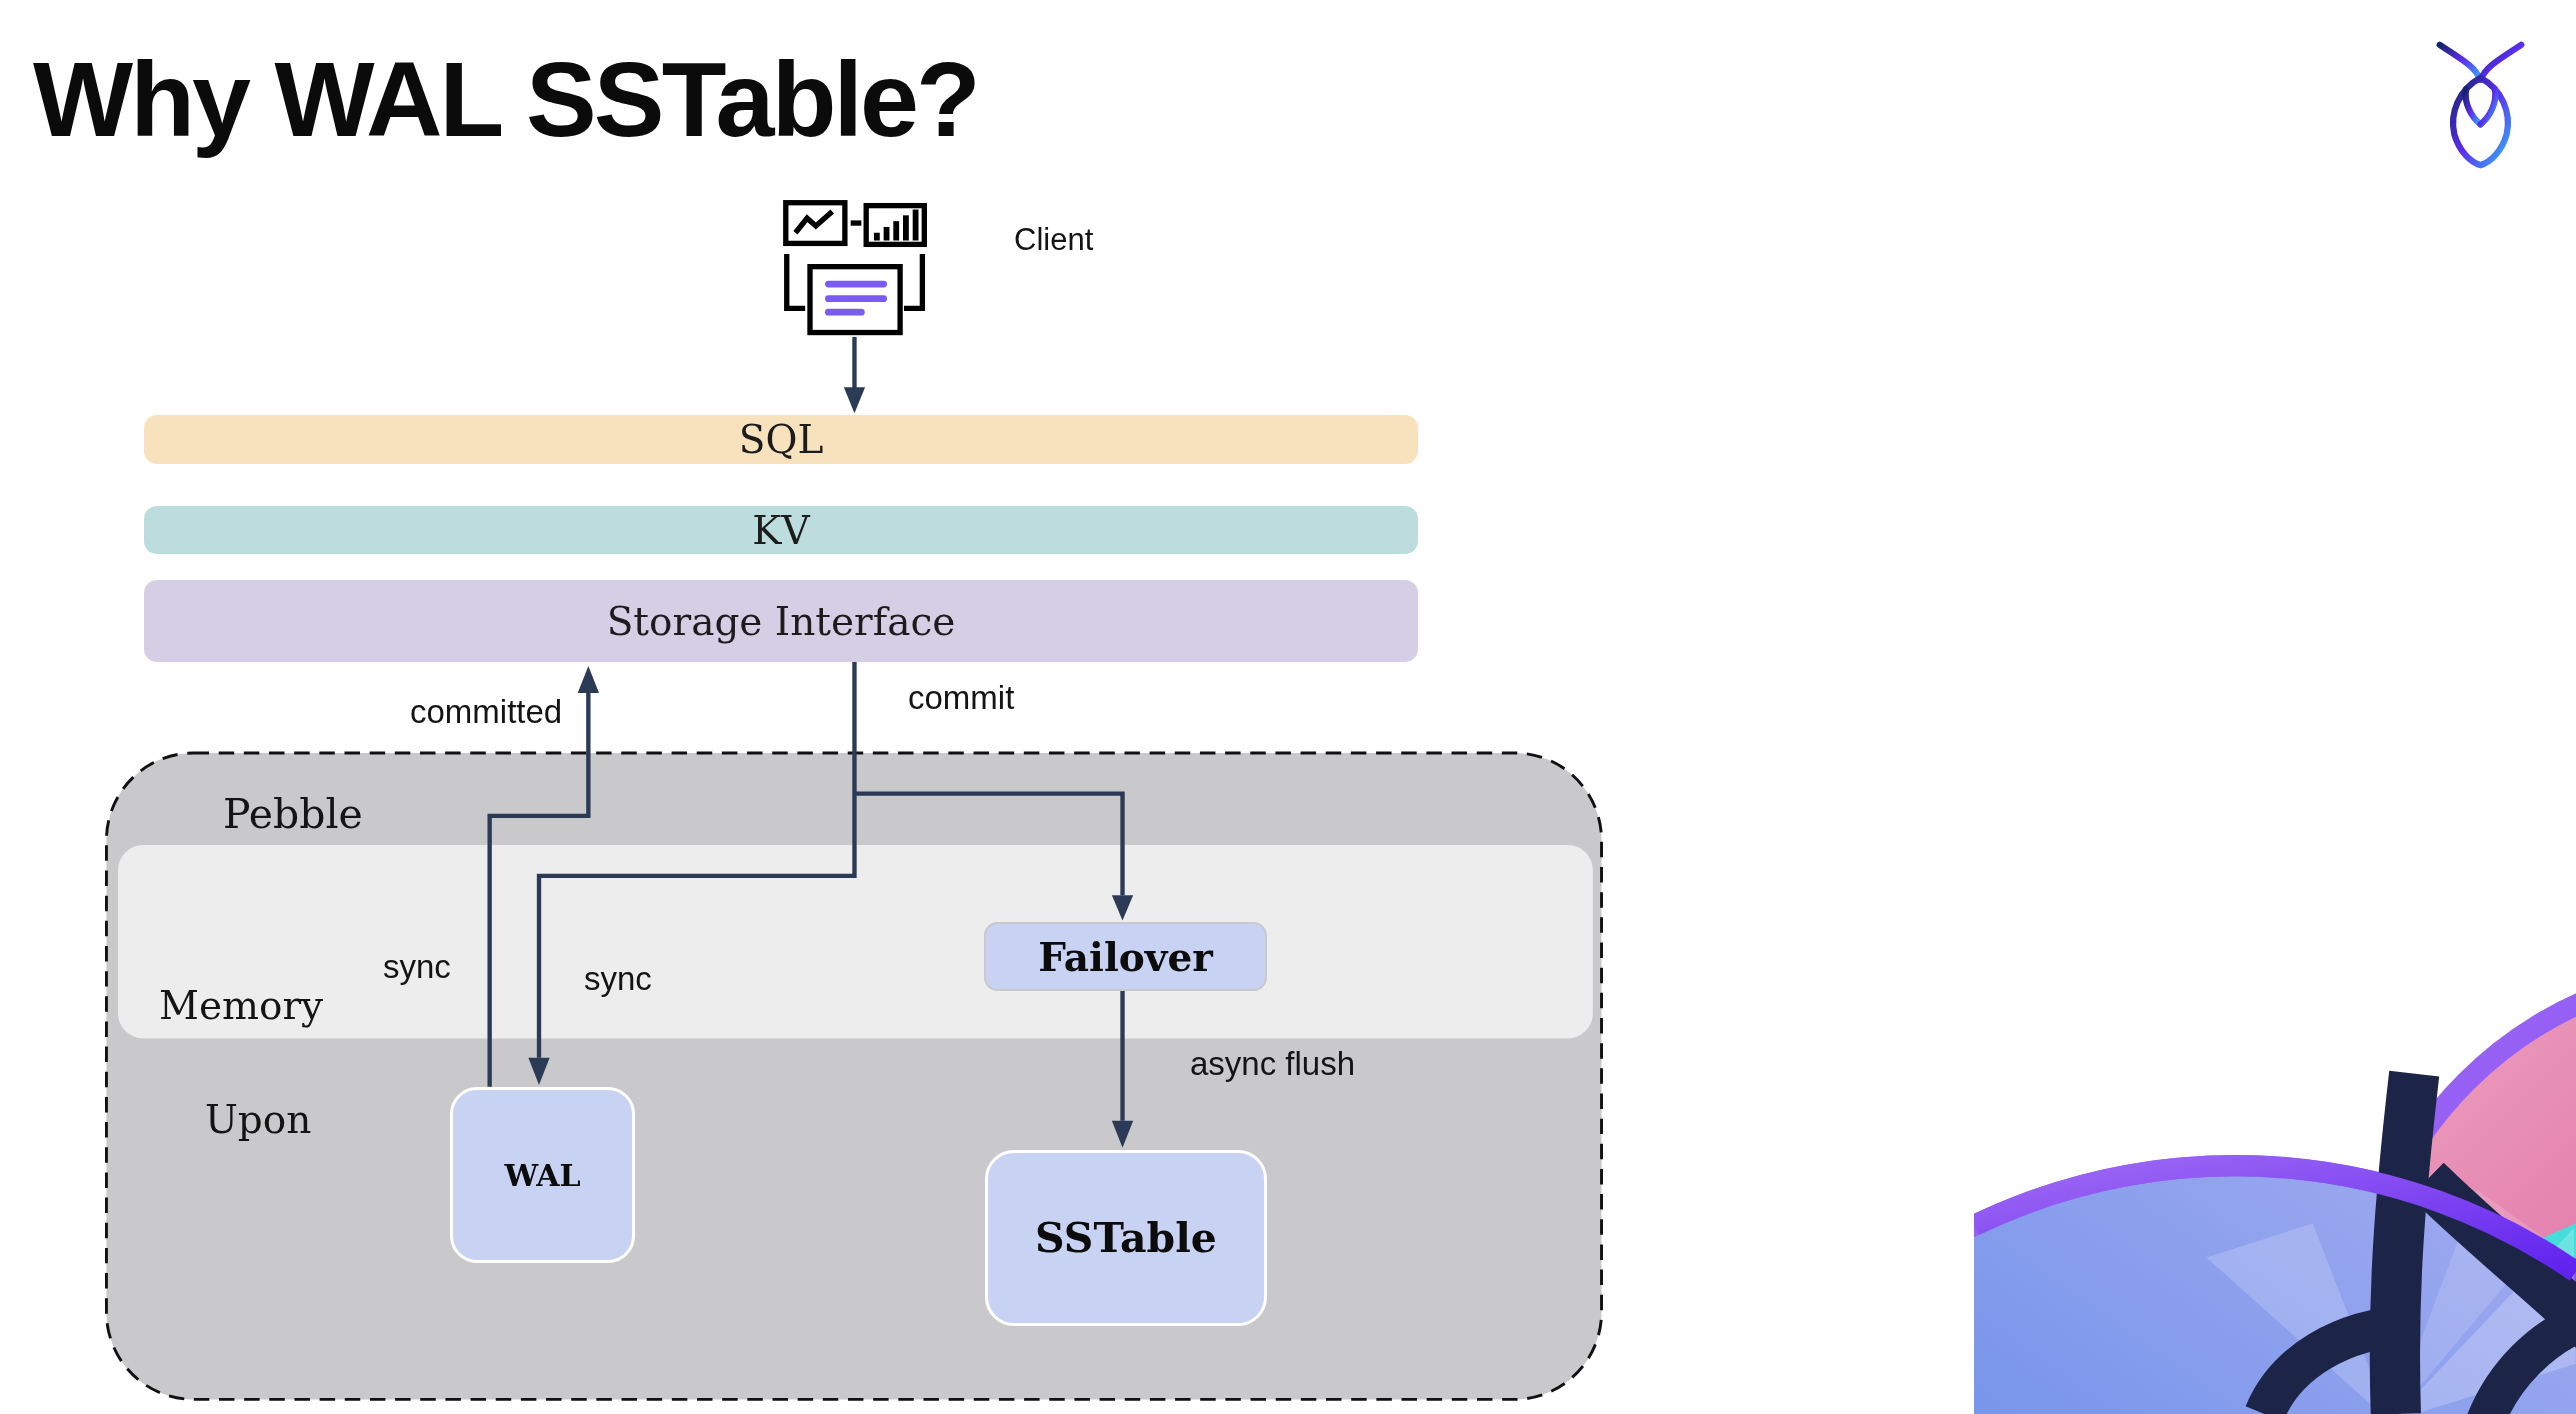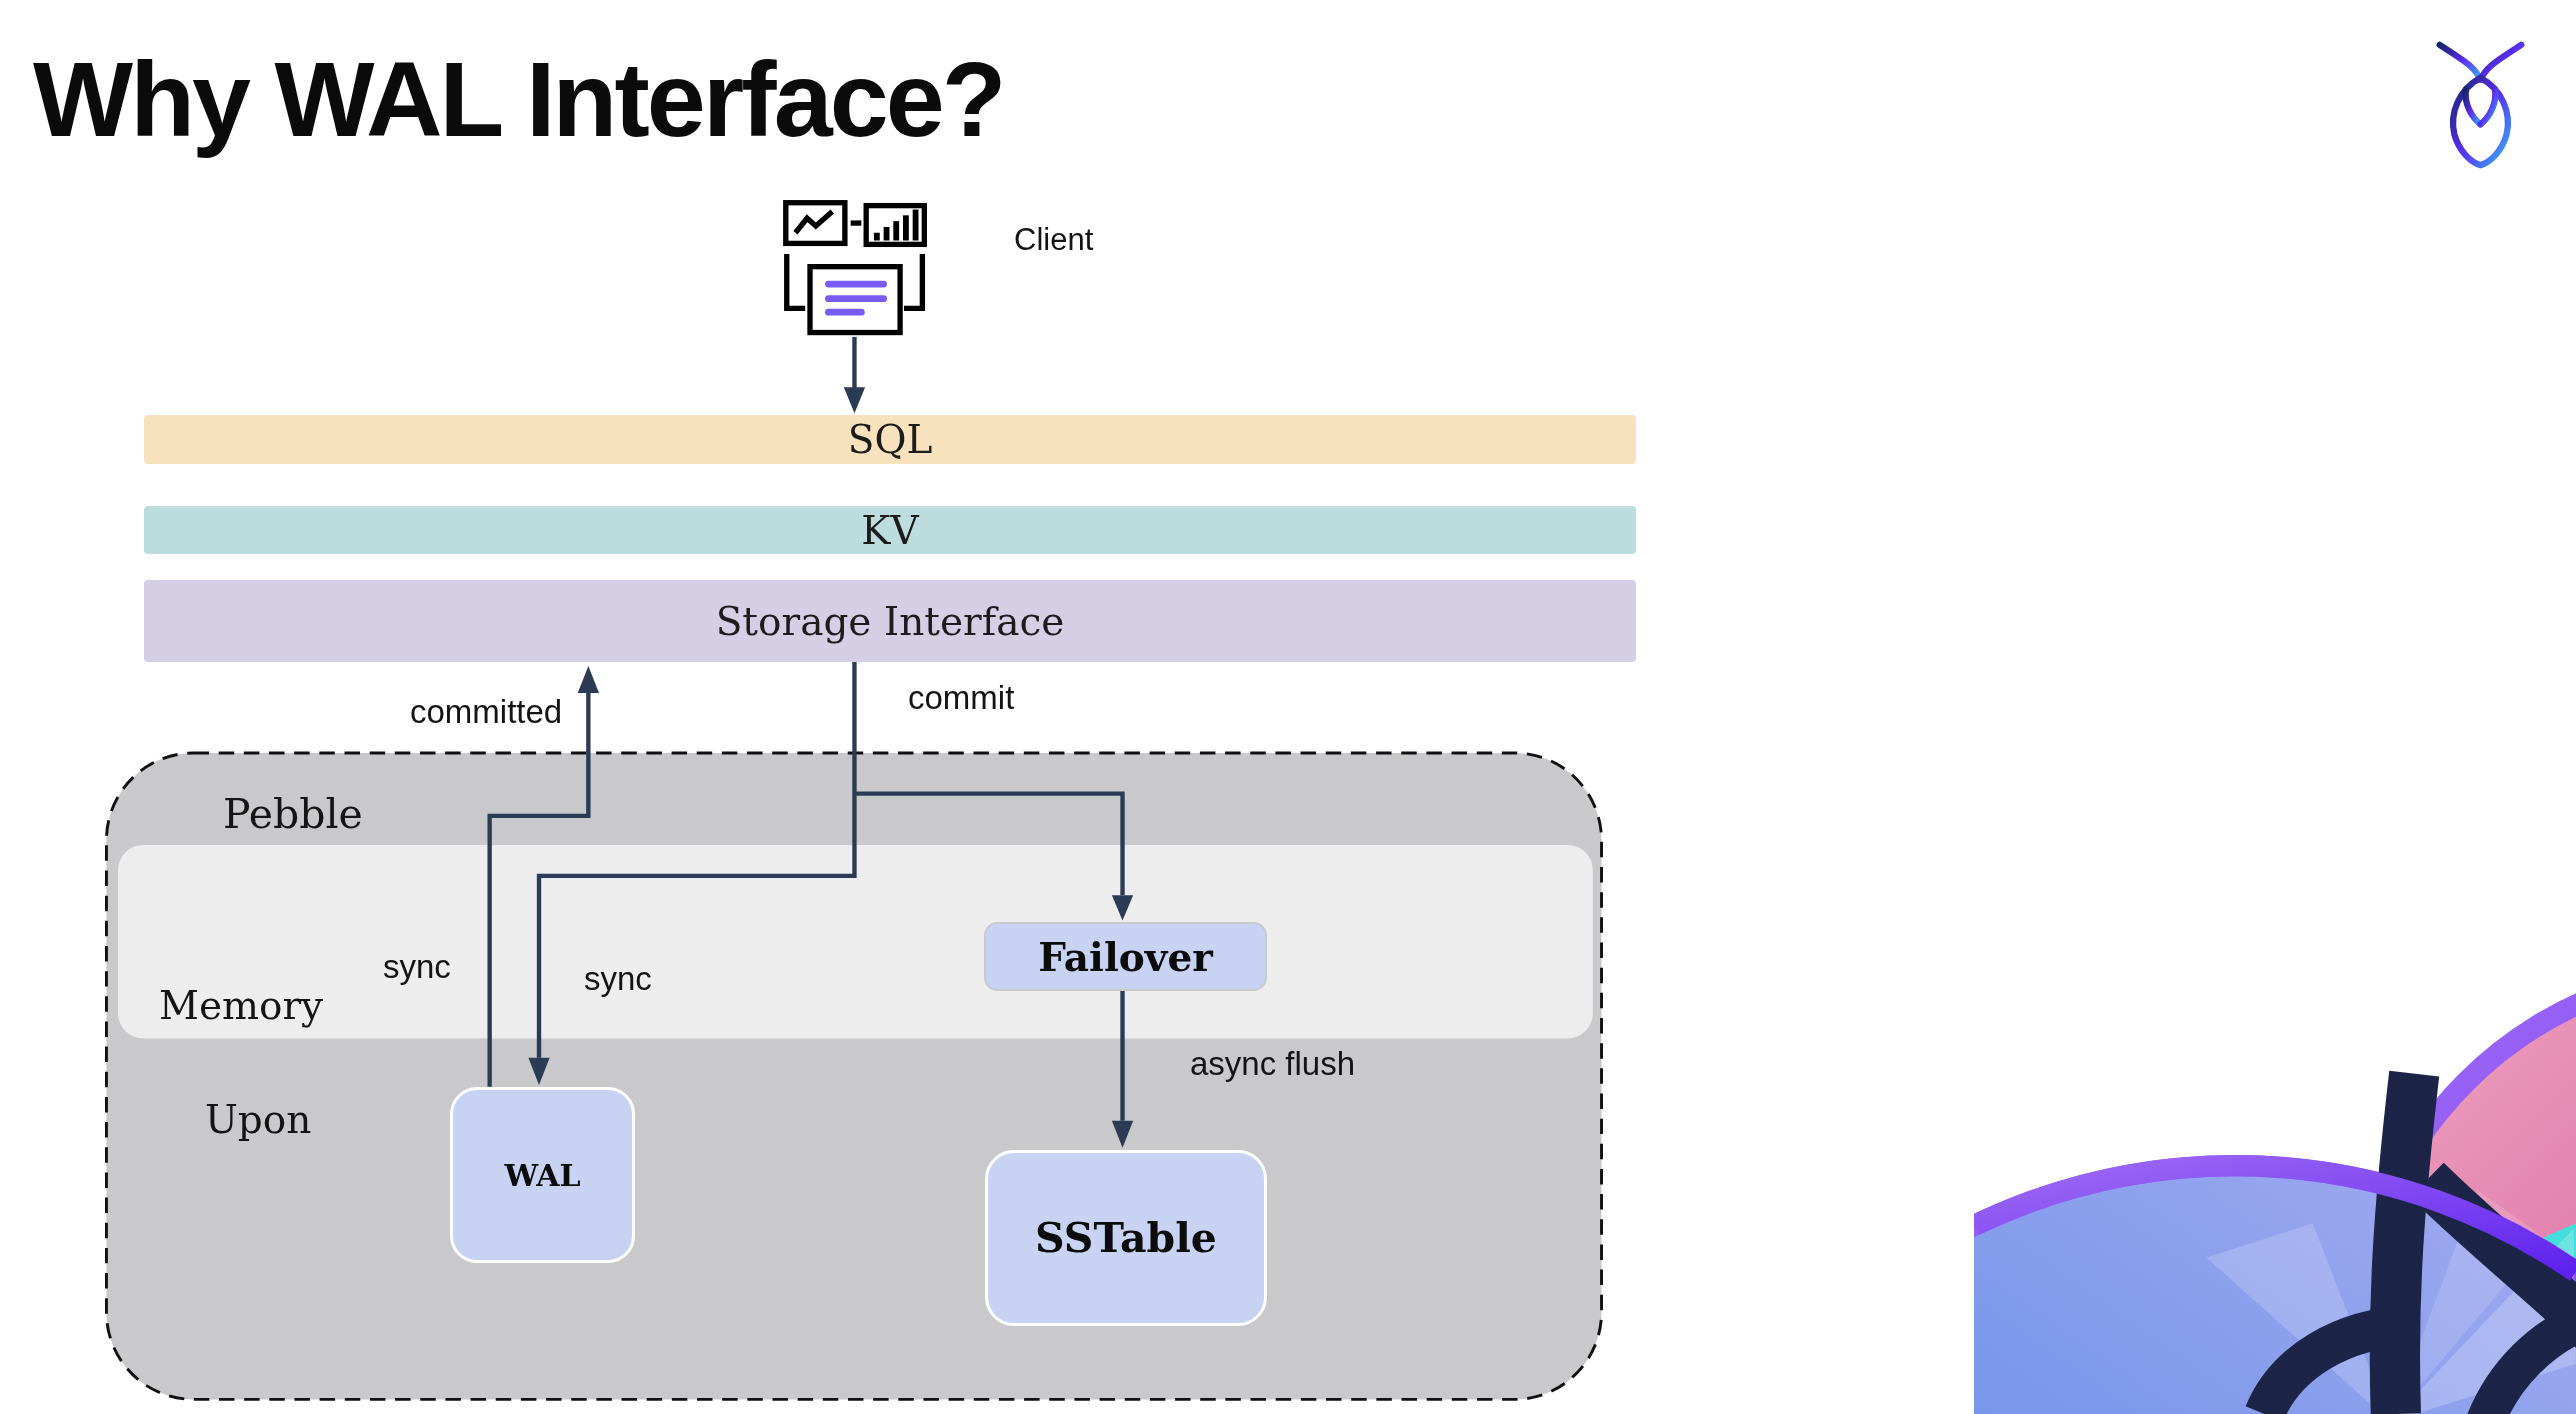--- a/index.html
+++ b/index.html
@@ -3,22 +3,22 @@
 <meta charset="utf-8">
 <style>
   html,body{margin:0;padding:0;background:#ffffff;}
   .slide{position:relative;width:2576px;height:1415px;background:#ffffff;overflow:hidden;
          font-family:"Liberation Sans",sans-serif;}
   .abs{position:absolute;}
   
   .title{left:33px;top:39px;font-size:106px;font-weight:800;letter-spacing:-2.9px;color:#0b0b0b;
          font-family:"Liberation Sans",sans-serif;}
   
-  .bar{left:144px;width:1492px;display:flex;align-items:center;justify-content:center;
-       border-radius:4px;z-index:2;}
+  .bar{left:144px;width:1274px;display:flex;align-items:center;justify-content:center;
+       border-radius:13px;z-index:2;}
   .bar-label{font-family:"DejaVu Serif","Liberation Serif",serif;font-size:39px;color:#1c1c1c;}
   .bar-sql{top:415px;height:49px;}
   .bar-kv{top:506px;height:48px;}
   .bar-si{top:580px;height:82px;}
   
   .serif-label{font-family:"DejaVu Serif","Liberation Serif",serif;color:#141414;z-index:3;}
   
   .sans-label{font-family:"Liberation Sans",sans-serif;font-size:33px;color:#141414;z-index:3;}
   
   .node{background:#c8d3f4;display:flex;align-items:center;justify-content:center;z-index:3;
@@ -71,21 +71,21 @@
     <path d="M430,490 L620,290 L622,430 Z" fill="#ffffff" opacity="0.22"></path>
     <path d="M430,490 L240,320 L350,285 Z" fill="#ffffff" opacity="0.18"></path>
     <path d="M430,490 L520,250 L590,300 Z" fill="#ffffff" opacity="0.15"></path>
     <circle cx="705" cy="560" r="190" fill="none" stroke="#1c2547" stroke-width="40"></circle>
     <path d="M455,130 C440,260 432,360 436,482" fill="none" stroke="#1c2547" stroke-width="52"></path>
     <path d="M468,240 C560,330 656,396 716,482" fill="none" stroke="#1c2547" stroke-width="50"></path>
     <path d="M300,482 C322,428 380,394 452,390" fill="none" stroke="#1c2547" stroke-width="42"></path>
     <path d="M0,287 A620 620 0 0 1 622,335" fill="none" stroke="url(#gRim)" stroke-width="22"></path>
   </svg>
 
-  <div class="abs title">Why WAL Interface?</div>
+  <div class="abs title">Why WAL SSTable?</div>
 
   <svg id="logo" width="97" height="130" viewBox="0 0 100 134">
     <defs>
       <linearGradient id="gLogo" x1="0" y1="0" x2="1" y2="1">
         <stop offset="0" stop-color="#14246b"></stop>
           <stop offset="0.5" stop-color="#5b2df0"></stop>
           <stop offset="1" stop-color="#35b4f4"></stop>
       </linearGradient>
     </defs>
     <g fill="none" stroke="url(#gLogo)" stroke-width="6.5" stroke-linecap="round">

